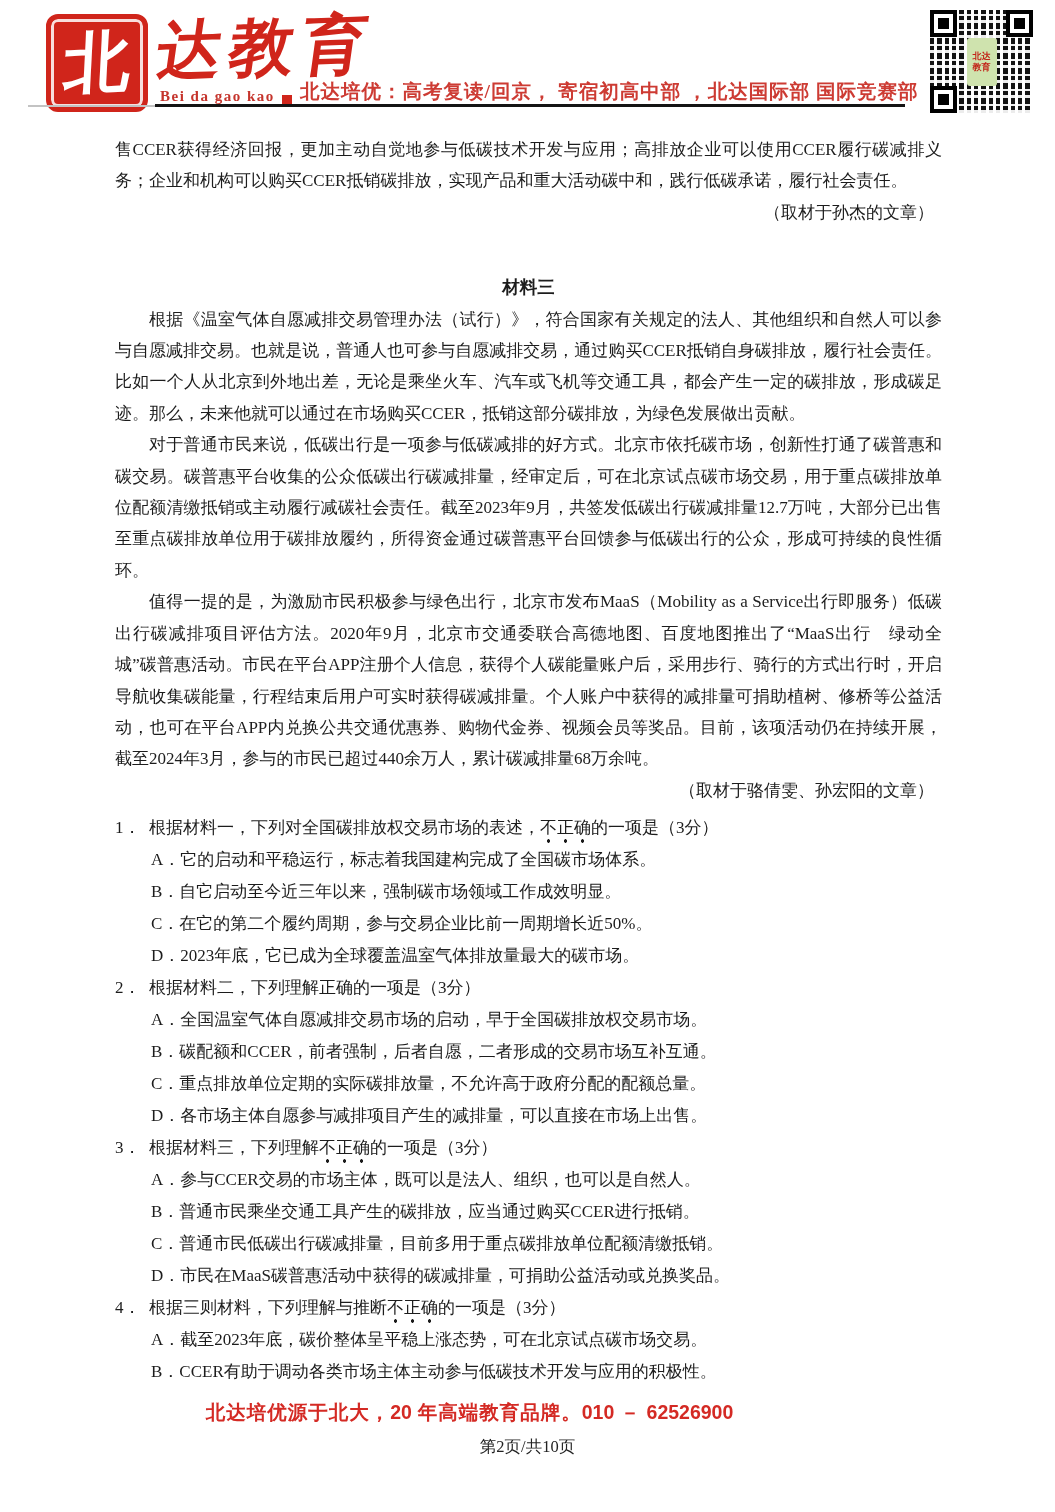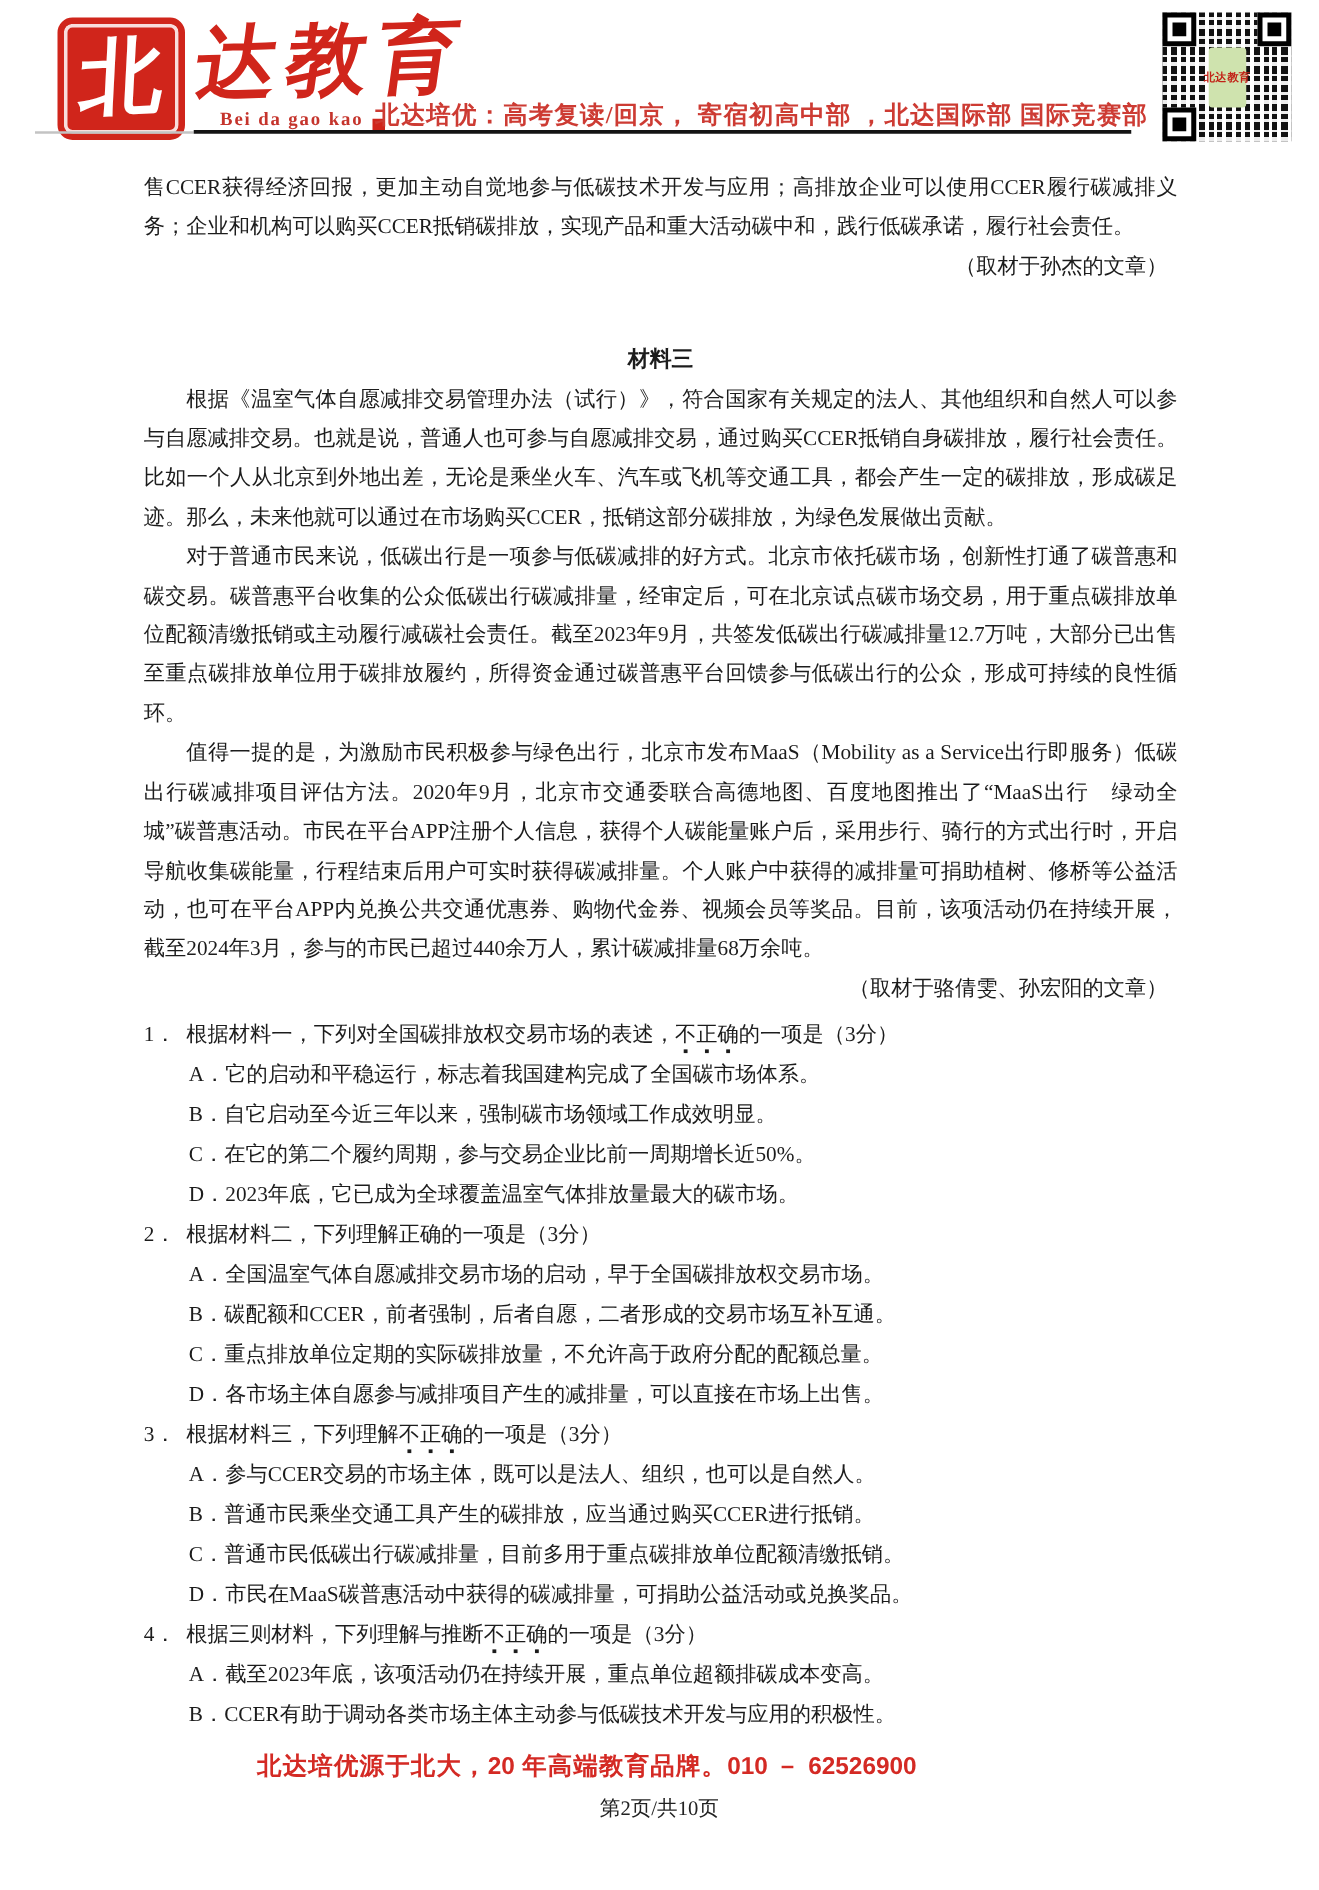--- a/index.html
+++ b/index.html
@@ -26,21 +26,21 @@
     transform: skewX(-6deg) rotate(-3deg);
     font-family:"Liberation Serif","DejaVu Serif",serif;
   }
   .brand-script {
     position:absolute; left:158px; top:16px;
     color:#d0251b; font-size:64px; font-weight:bold; line-height:1;
     letter-spacing:8px; transform:skewX(-10deg) rotate(-2deg);
     font-family:"Liberation Serif","DejaVu Serif",serif;
   }
   .brand-sub {
-    position:absolute; left:176px; top:88px;
+    position:absolute; left:160px; top:88px;
     color:#c5342c; font-size:15px; font-weight:bold; letter-spacing:1.5px;
     display:flex; align-items:flex-end; gap:7px;
   }
   .brand-sub-square { display:inline-block; width:10px; height:10px; background:#d0251b; }
   .tagline {
     position:absolute; left:300px; top:78px;
     color:#cd3b33; font-size:19.5px; font-weight:700; letter-spacing:1px;
     white-space:nowrap;
   }
   .header-rule { position:absolute; left:155px; top:104px; width:750px; height:3px; background:#141414; }
@@ -55,21 +55,21 @@
       repeating-linear-gradient(90deg, #121212 0 4px, #ffffff 4px 7px, #121212 7px 12px, #ffffff 12px 15px, #121212 15px 19px, #ffffff 19px 22px);
   }
   .qr-finder { position:absolute; width:27px; height:27px; border:4px solid #000; background:#fff; }
   .qr-finder::before { content:""; position:absolute; left:4px; top:4px; width:11px; height:11px; background:#000; }
   .qr-finder.tl { left:2px; top:2px; }
   .qr-finder.tr { right:2px; top:2px; }
   .qr-finder.bl { left:2px; bottom:2px; }
   .qr-badge {
     position:absolute; left:50%; top:50%; transform:translate(-50%,-50%);
     width:30px; height:48px; background:#cfe3ae; border-radius:3px;
-    display:flex; align-items:center; justify-content:center;
+    display:flex; flex-direction:column; align-items:center; justify-content:center;
     gap:1px;
   }
   .qr-badge span { color:#c22318; font-size:9px; font-weight:bold; line-height:10px; white-space:nowrap; }
 
   
   .content {
     position:absolute; left:115px; top:134px; width:827px;
     font-size:17px; line-height:31.4px; text-align:justify;
   }
   .para { text-indent:2em; }
@@ -175,21 +175,21 @@
         <div class="opt">A．参与CCER交易的市场主体，既可以是法人、组织，也可以是自然人。</div>
         <div class="opt">B．普通市民乘坐交通工具产生的碳排放，应当通过购买CCER进行抵销。</div>
         <div class="opt">C．普通市民低碳出行碳减排量，目前多用于重点碳排放单位配额清缴抵销。</div>
         <div class="opt">D．市民在MaaS碳普惠活动中获得的碳减排量，可捐助公益活动或兑换奖品。</div>
       </div>
 
       <div>
         <div class="q-stem">
           <span class="q-num">4．</span><span>根据三则材料，下列理解与推断</span><span class="emph">不正确</span><span>的一项是（3分）</span>
         </div>
-        <div class="opt">A．截至2023年底，该项活动仍在持续开展，重点单位超额排碳成本变高。</div>
+        <div class="opt">A．截至2023年底，碳价整体呈平稳上涨态势，可在北京试点碳市场交易。</div>
         <div class="opt">B．CCER有助于调动各类市场主体主动参与低碳技术开发与应用的积极性。</div>
       </div>
 
     </div>
   </div>
 
   <div class="footer-slogan">
     <span>北达培优源于北大，</span><b>20</b><span> 年高端教育品牌。</span><b>010</b><span> － </span><b>62526900</b>
   </div>
   <div class="page-num">第2页/共10页</div>

